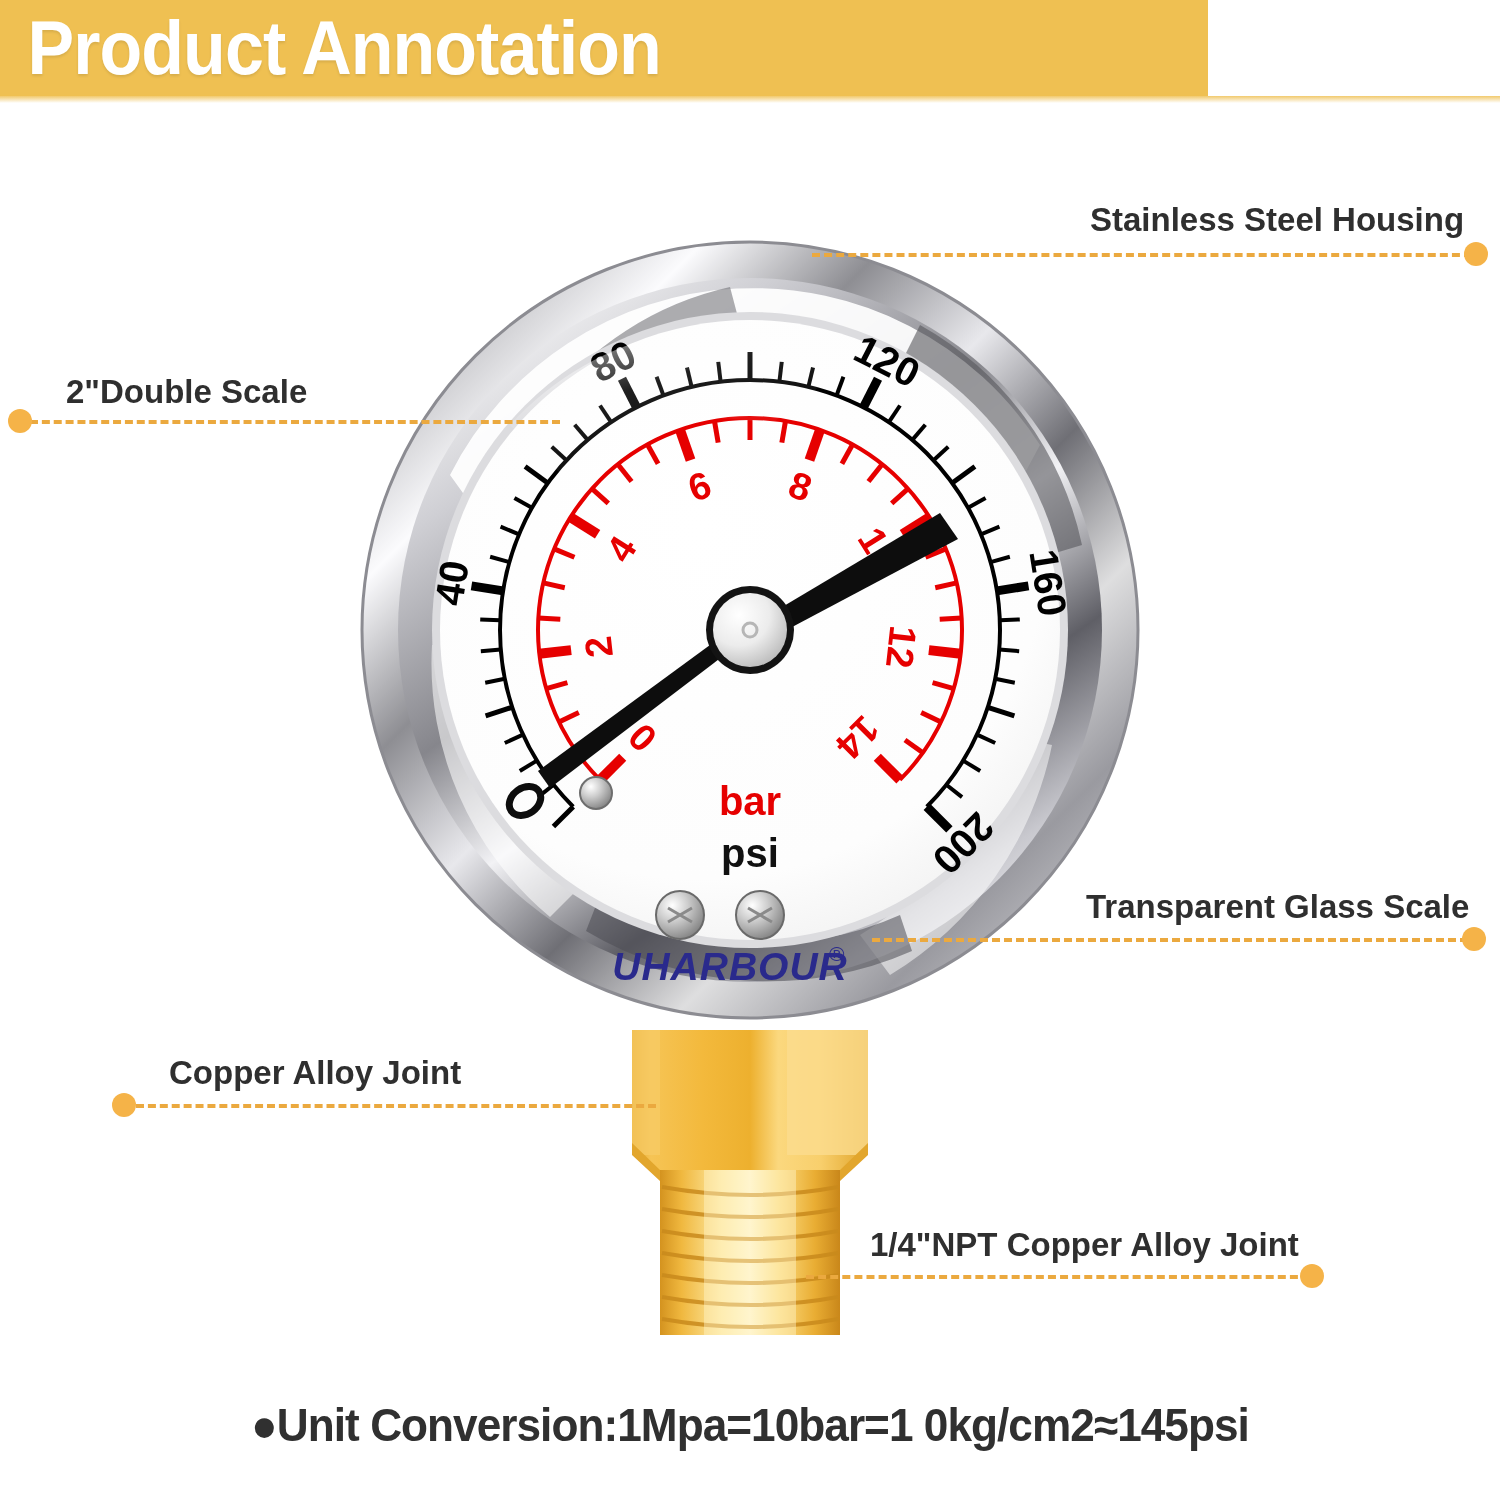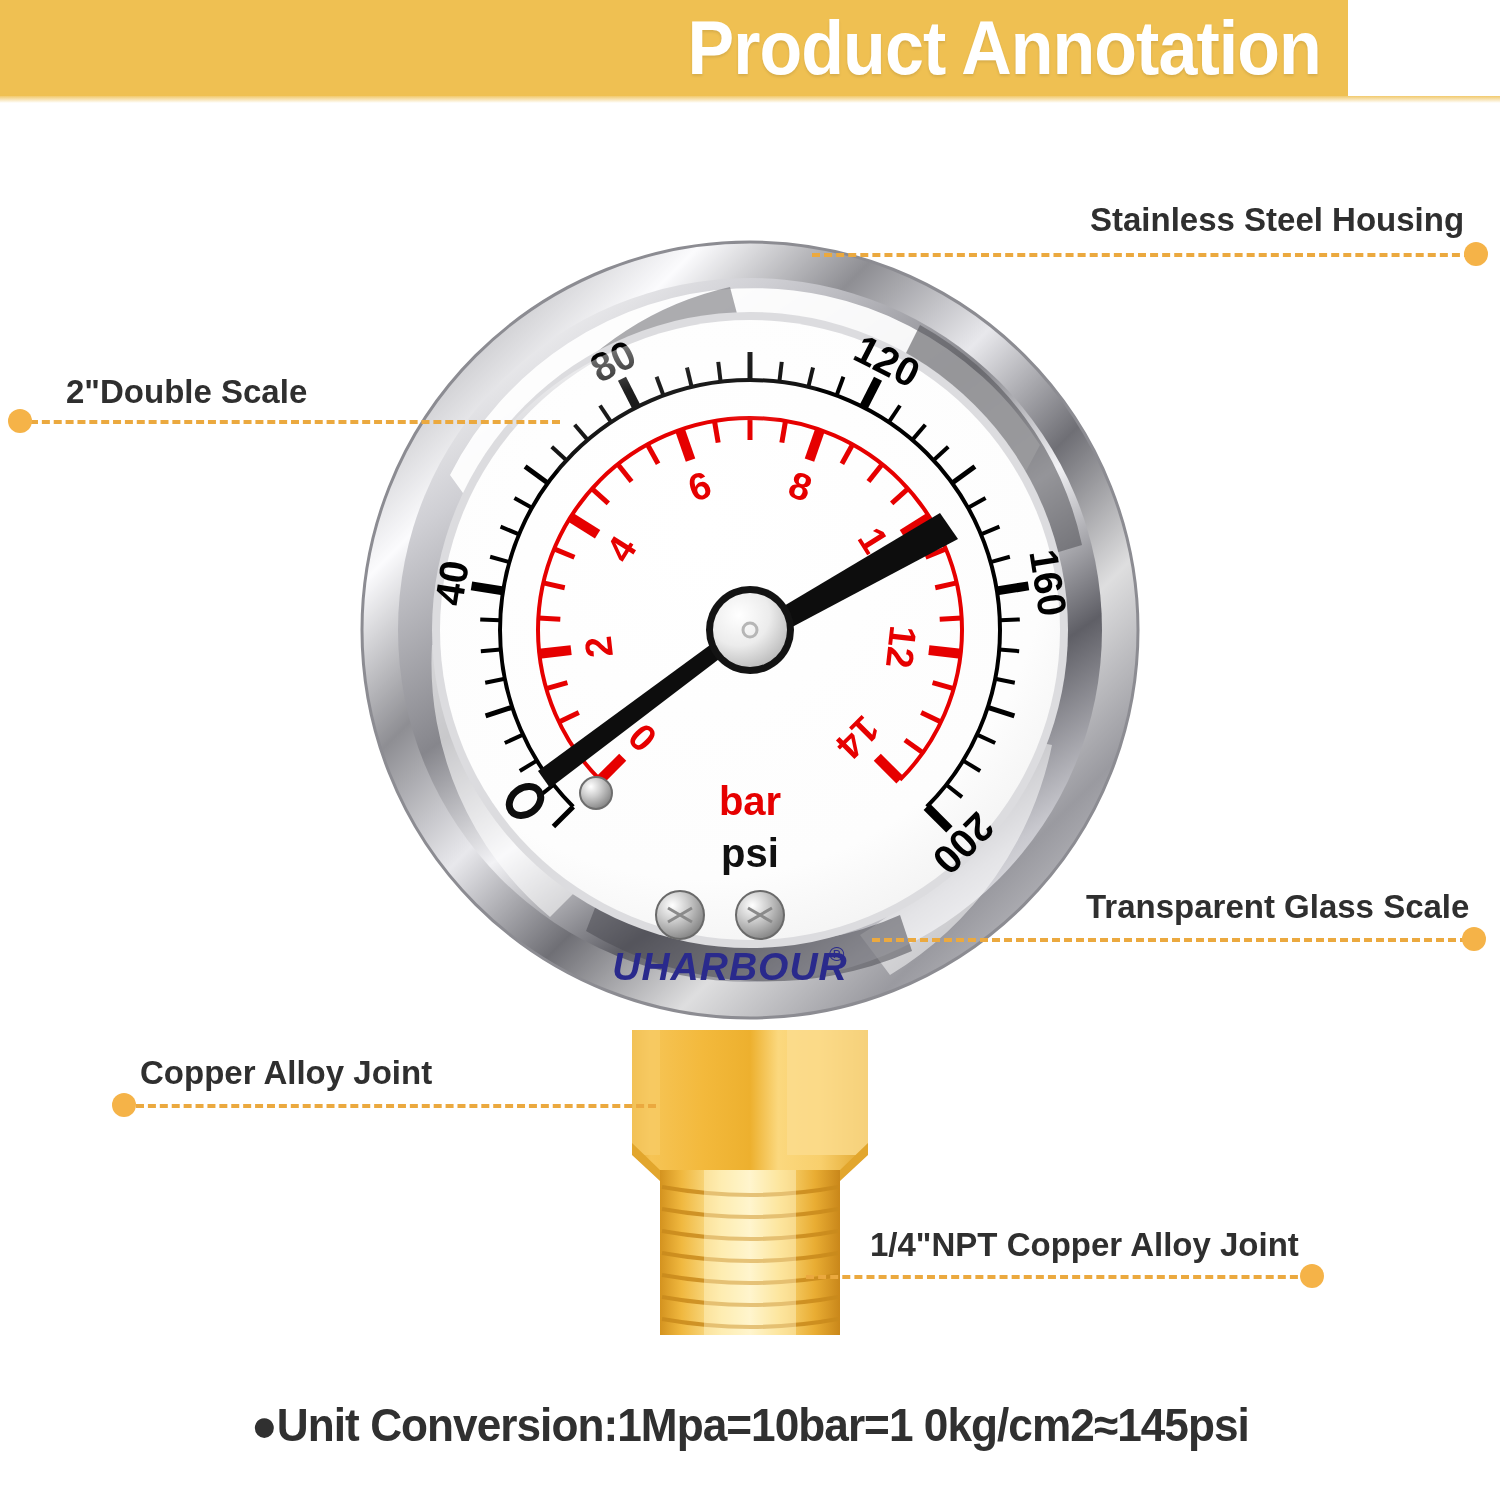--- a/index.html
+++ b/index.html
@@ -8,23 +8,23 @@
     width:1500px;height:1500px;
     background:#ffffff;
     font-family:"Liberation Sans", sans-serif;
     overflow:hidden;
     position:relative;
   }
   #page{position:absolute;inset:0;}
 
   
   .banner{
-    position:absolute;left:0;top:0;width:1348px;height:96px;
+    position:absolute;left:0;top:0;width:1208px;height:96px;
     background:#efc052;
-    display:flex;align-items:center;justify-content:flex-end;
+    display:flex;align-items:center;justify-content:flex-start;
   }
   .banner-title{
     color:#ffffff;
     font-family:"Liberation Sans", sans-serif;
     font-weight:bold;
     font-size:76px;
     letter-spacing:-1px;
     line-height:1;
     transform:scaleX(0.92);
     text-shadow:0 2px 3px rgba(0,0,0,0.10);
@@ -318,21 +318,21 @@
     <div class="dot" style="left:8px;top:409px;"></div>
   </div>
 
   <div class="callout">
     <div class="lbl" style="left:1086px;top:890px;">Transparent Glass Scale</div>
     <div class="leader" style="left:872px;top:938px;width:596px;"></div>
     <div class="dot" style="left:1462px;top:927px;"></div>
   </div>
 
   <div class="callout">
-    <div class="lbl" style="left:140px;top:1056px;">Copper Alloy Joint</div>
+    <div class="lbl" style="left:169px;top:1056px;">Copper Alloy Joint</div>
     <div class="leader" style="left:136px;top:1104px;width:520px;"></div>
     <div class="dot" style="left:112px;top:1093px;"></div>
   </div>
 
   <div class="callout">
     <div class="lbl" style="left:870px;top:1228px;">1/4"NPT Copper Alloy Joint</div>
     <div class="leader" style="left:806px;top:1275px;width:504px;"></div>
     <div class="dot" style="left:1300px;top:1264px;"></div>
   </div>
 

